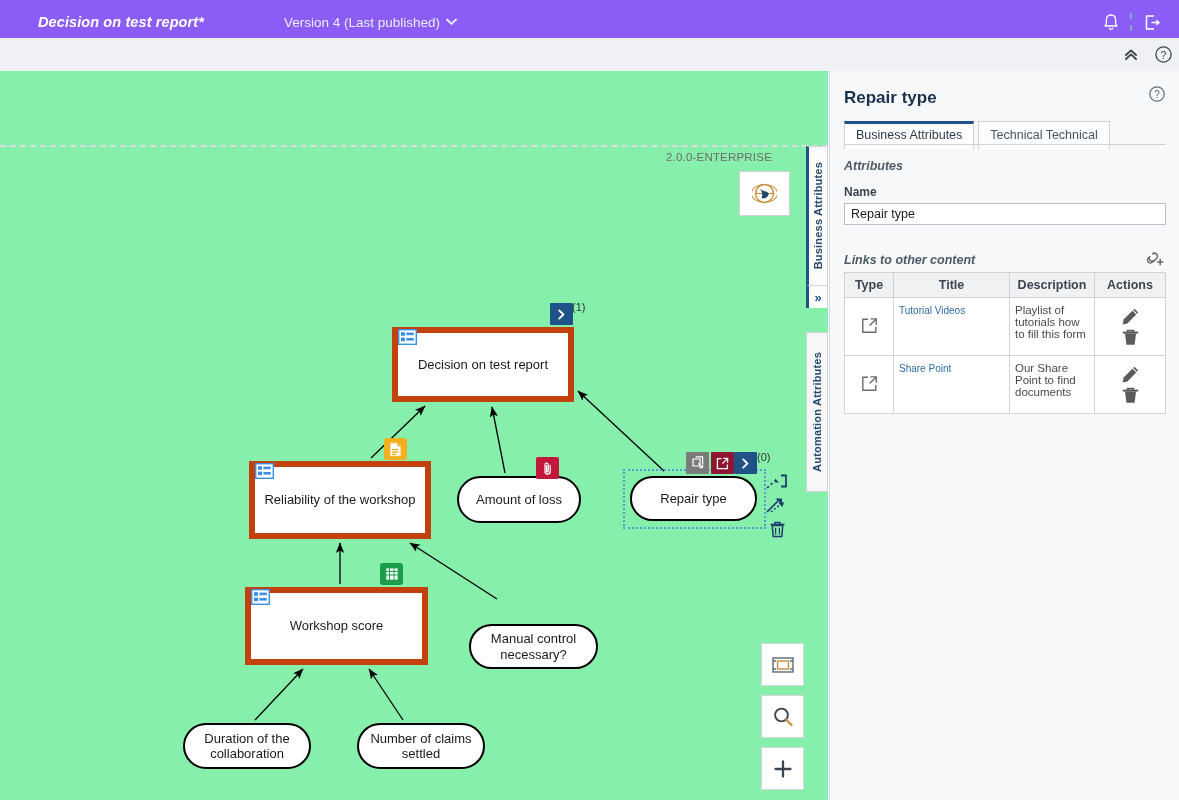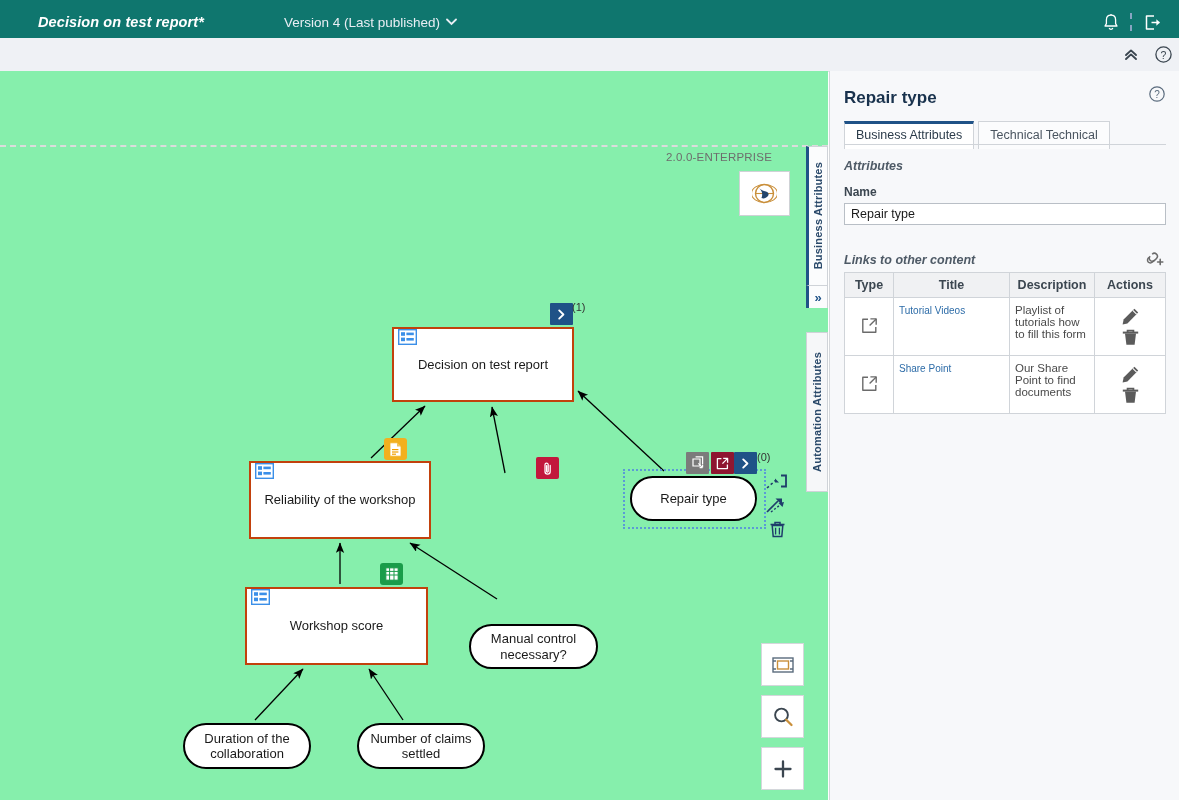--- a/index.html
+++ b/index.html
@@ -7,21 +7,21 @@
     width:1179px;height:800px;overflow:hidden;
     font-family:"Liberation Sans",sans-serif;
     background:#ffffff;color:#333;
     -webkit-font-smoothing:antialiased;
   }
   .app{position:relative;width:1179px;height:800px;}
 
   
   .topbar{
     position:absolute;left:0;top:0;width:1179px;height:44px;
-    background:#0f766e;display:flex;align-items:center;
+    background:#8b5cf6;display:flex;align-items:center;
   }
   .doc-title{
     margin-left:38px;font-size:14.5px;font-weight:bold;font-style:italic;
     color:#ffffff;letter-spacing:.1px;
   }
   .version-sel{
     margin-left:80px;font-size:13.5px;color:#e9eef4;display:flex;align-items:center;gap:6px;
     cursor:pointer;
   }
   .topbar-right{margin-left:auto;display:flex;align-items:center;gap:0px;padding-right:10px;}
@@ -51,21 +51,21 @@
   .globe-btn{
     position:absolute;right:38px;top:100px;width:49px;height:43px;
     background:#fff;border:1px solid #cfd2d6;display:flex;align-items:center;justify-content:center;cursor:pointer;
   }
   .canvas-tools{position:absolute;right:24px;bottom:-4px;display:flex;flex-direction:column;gap:9px;}
   .ct-btn{width:41px;height:41px;background:#fff;border:1px solid #d4d7db;display:flex;align-items:center;justify-content:center;cursor:pointer;}
 
   
   .node{position:absolute;box-sizing:border-box;display:flex;align-items:center;justify-content:center;
         text-align:center;font-size:13px;color:#1a1a1a;line-height:1.18;background:#fff;}
-  .node.rect{border:2px solid #c2410c;}
+  .node.rect{border:6px solid #c2410c;}
   .node.oval{border:2.5px solid #000;border-radius:40px;}
   .node-badge{position:absolute;width:19px;height:16px;display:flex;align-items:center;justify-content:center;}
   .cnt{position:absolute;font-size:11px;color:#333;}
 
   .sel-box{position:absolute;border:2px dotted #5b9bd5;box-sizing:border-box;}
   .mini-tools{position:absolute;display:flex;flex-direction:column;align-items:center;gap:5px;}
 
   .chip{position:absolute;width:23px;height:22px;display:flex;align-items:center;justify-content:center;border-radius:1px;cursor:pointer;}
 
   
@@ -259,20 +259,23 @@
         <rect x="8.4" y="9" width="7.4" height="2.6" fill="#3b8fe8"></rect>
       </svg>
     </div>
     <div class="chip" style="left:380px;top:492px;background:#1a9c4a;border-radius:3px;">
       <svg width="14" height="14" viewBox="0 0 14 14">
         <rect x="0.8" y="0.8" width="12.4" height="12.4" fill="#fff" stroke="#1a9c4a" stroke-width="1.1"></rect>
         <path d="M0.8 4.4 H13.2 M0.8 8 H13.2 M4.6 0.8 V13.2 M9 0.8 V13.2" stroke="#1a9c4a" stroke-width="1"></path>
       </svg>
     </div>
 
+    <div class="node oval" style="left:457px;top:405px;width:124px;height:47px;">
+      <span>Amount of loss</span>
+    </div>
     <div class="chip" style="left:536px;top:386px;background:#c2183c;border-radius:2px;">
       <svg width="12" height="15" viewBox="0 0 12 15">
         <path d="M8.2 4.4 V10.6 a2.6 2.6 0 0 1 -5.2 0 V3.8 a1.6 1.6 0 0 1 3.2 0 V10.2 a0.8 0.8 0 0 1 -1.6 0 V4.6" fill="none" stroke="#fff" stroke-width="1.25" stroke-linecap="round"></path>
       </svg>
     </div>
 
     <div class="sel-box" style="left:623px;top:398px;width:143px;height:60px;"></div>
     <div class="node oval" style="left:630px;top:405px;width:127px;height:45px;">
       <span>Repair type</span>
     </div>

